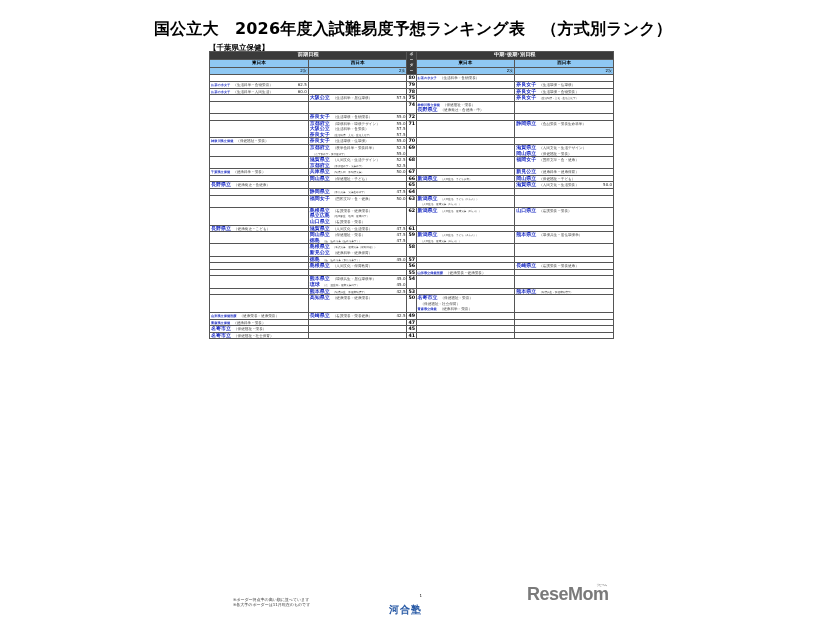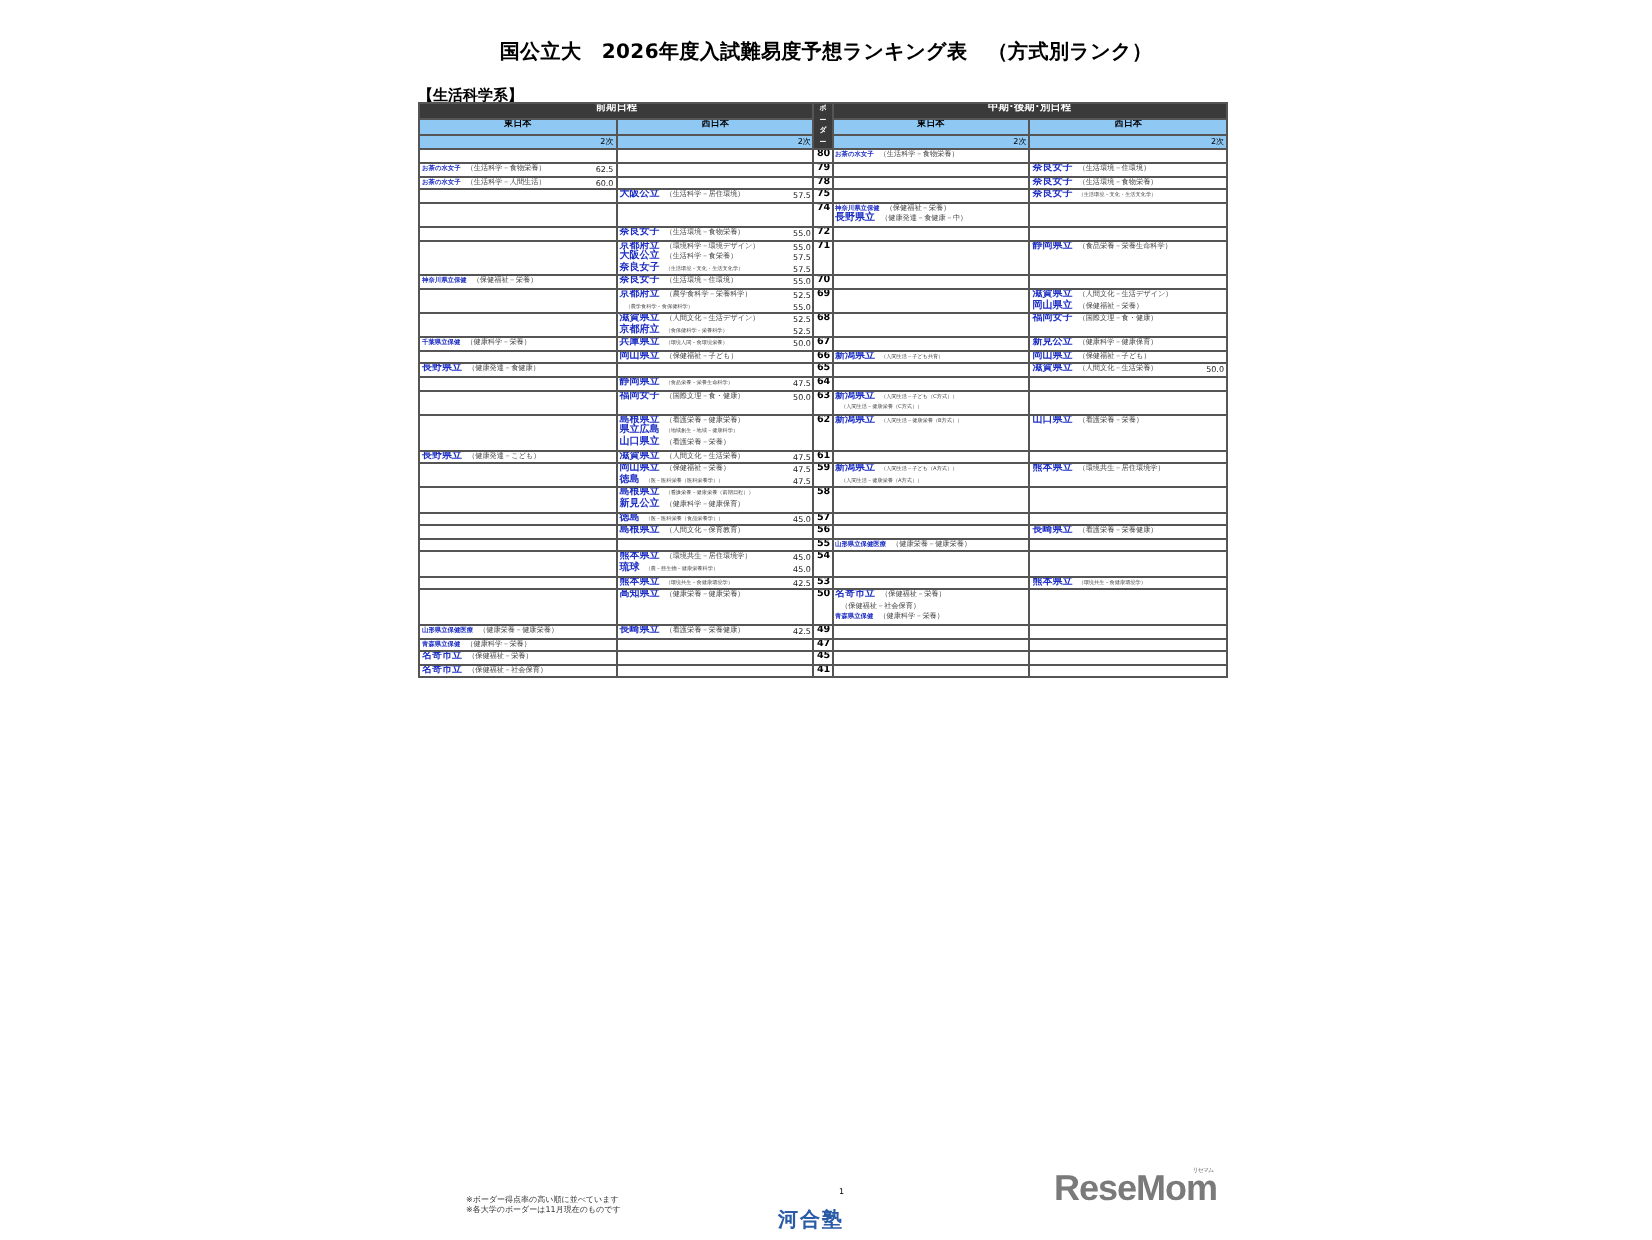--- a/index.html
+++ b/index.html
@@ -1,17 +1,17 @@
 <!DOCTYPE html>
 <html><head>
 <meta charset="utf-8">
 <style>
   html,body{margin:0;padding:0;background:#fff;}
   body{width:826px;height:620px;position:relative;overflow:hidden;font-family:"DejaVu Sans",sans-serif;color:#000;}
-  .title{position:absolute;left:0;width:826px;top:19px;text-align:center;font-size:10px;font-weight:bold;letter-spacing:0.2px;}
+  .title{position:absolute;left:0;width:826px;top:19px;text-align:center;font-size:16px;font-weight:bold;letter-spacing:0.2px;}
   .section{position:absolute;left:209px;top:43px;font-size:7.5px;font-weight:bold;}
   table.rank{position:absolute;left:209px;top:51px;width:405px;border-collapse:collapse;table-layout:fixed;font-size:4.4px;}
   table.rank td,table.rank th{border:0.6px solid #555;padding:0 1px;height:5.6px;line-height:5.6px;vertical-align:top;overflow:hidden;white-space:nowrap;}
   th.period{background:#3a3a3a;color:#fff;font-size:5.2px;font-weight:bold;text-align:center;height:7px;line-height:7px;}
   th.region{background:#8fc8f3;font-size:4.6px;font-weight:bold;text-align:center;height:6px;line-height:6px;position:relative;}
   th.sub{background:#8fc8f3;font-size:4px;text-align:right;font-weight:normal;height:6px;line-height:6px;}
   th.dev{background:#3a3a3a;color:#fff;font-size:3.4px;width:8px;line-height:4px;}
   td.dev{text-align:right;font-size:4.8px;font-weight:bold;width:8px;padding:0 1px;}
   .e{display:block;height:5.6px;line-height:5.6px;}
   .u{color:#1e2fc4;font-weight:bold;font-size:5px;}
@@ -23,21 +23,21 @@
   .kawai{position:absolute;left:389px;top:593px;text-align:right;}
   .kawai .pg{font-size:4px;display:block;}
   .kawai .lg{font-size:10px;font-weight:bold;color:#2a5ba6;letter-spacing:1px;}
   .rese{position:absolute;left:527px;top:584px;font-size:18px;font-weight:bold;color:#7a7a7a;font-family:Liberation Sans, sans-serif;letter-spacing:-0.5px;}
   .rese small{font-size:3px;position:absolute;right:2px;top:-1px;font-weight:normal;color:#666;}
 </style>
 </head>
 <body>
 
 <div class="title">国公立大　2026年度入試難易度予想ランキング表　（方式別ランク）</div>
-<div class="section">【生活科学系】</div>
+<div class="section">【千葉県立保健】</div>
 
 <table class="rank">
   <colgroup>
     <col style="width:98px">
       <col style="width:98px">
       <col style="width:9px">
       <col style="width:98px">
       <col style="width:98px">
   </colgroup>
   <thead>

